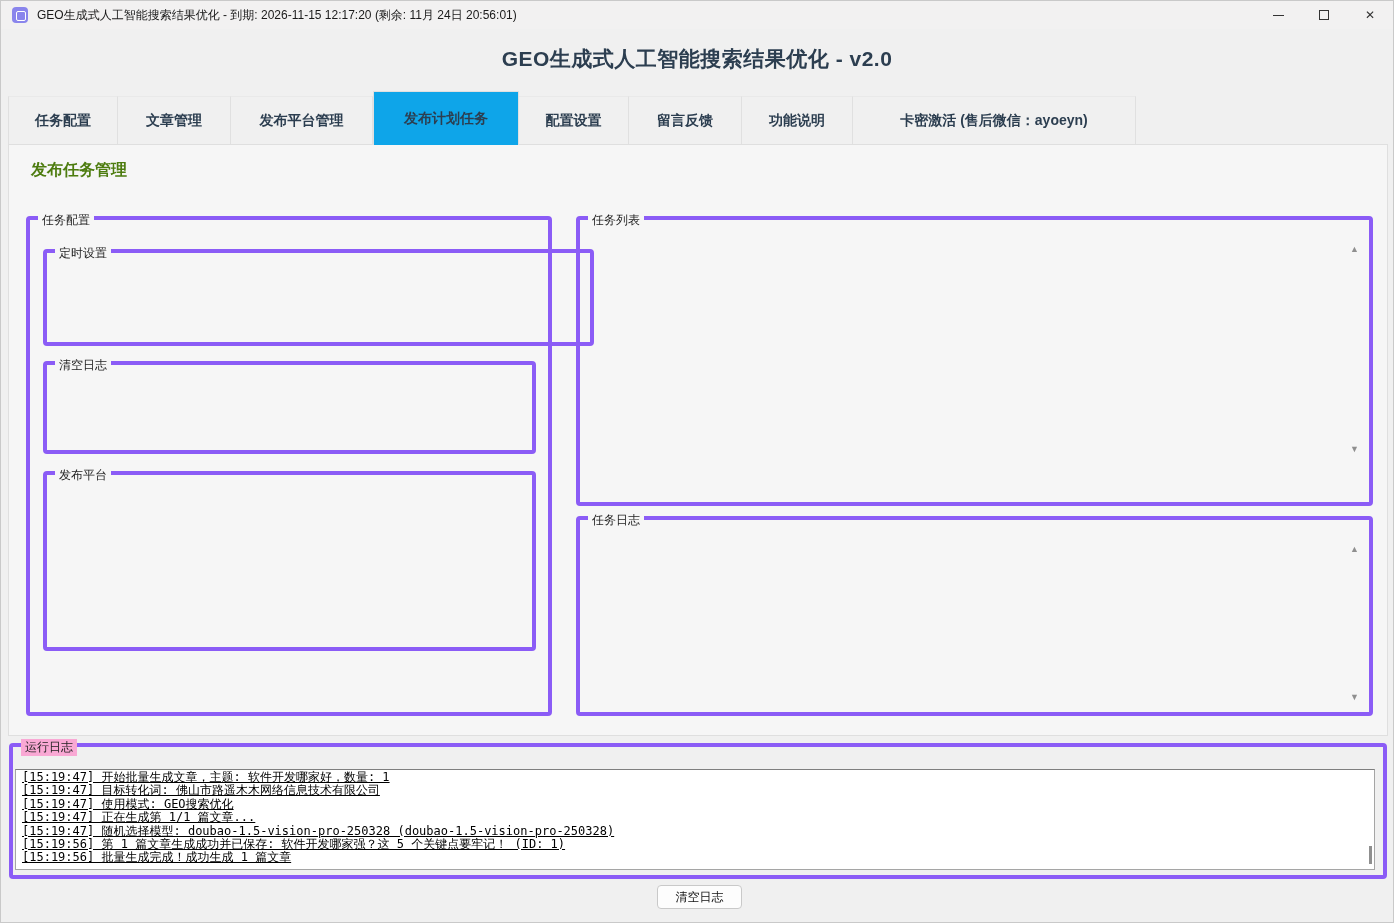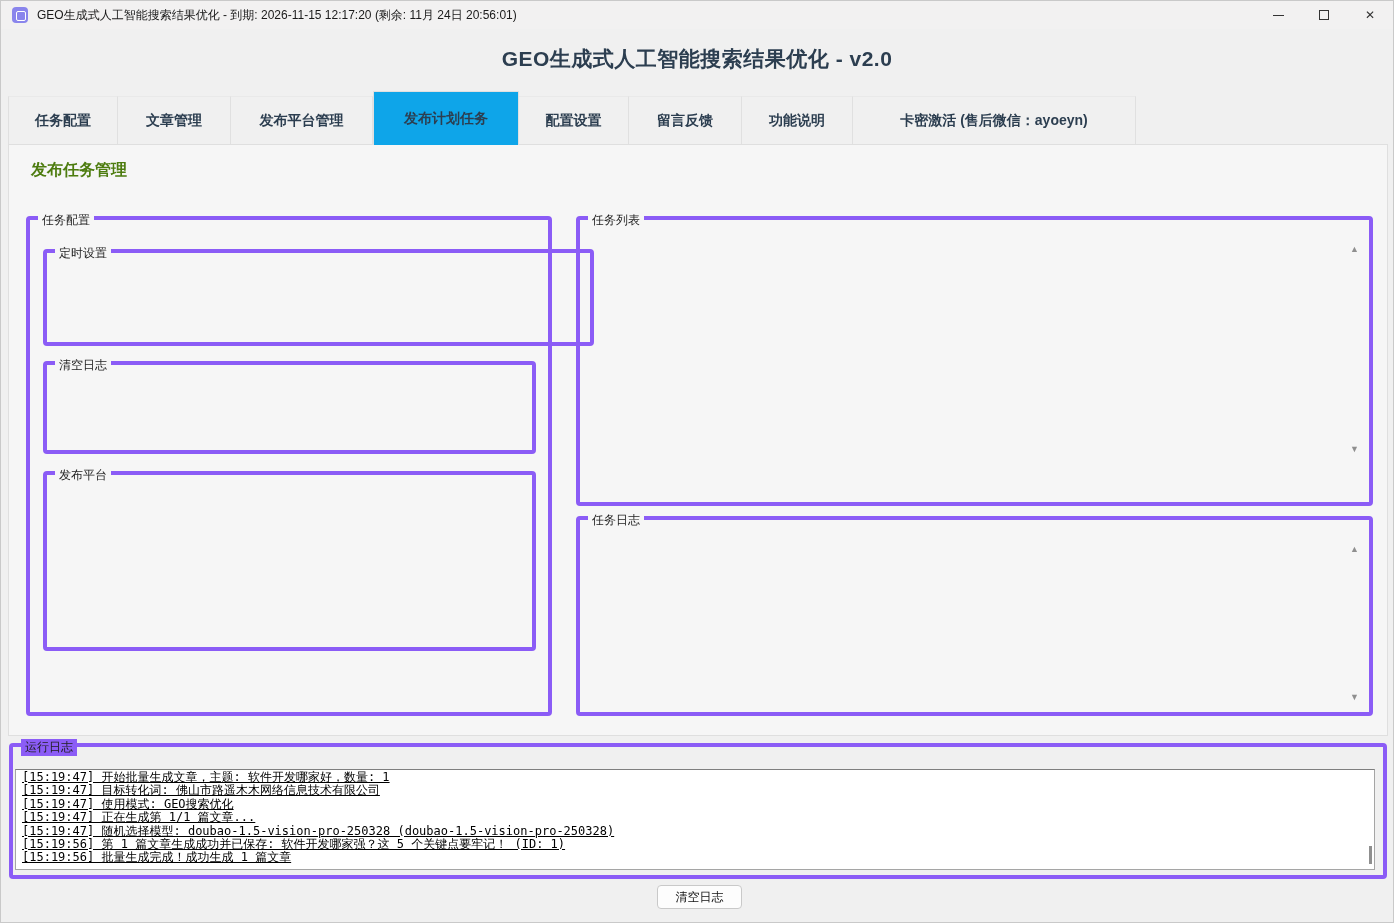--- a/index.html
+++ b/index.html
@@ -57,21 +57,21 @@
     position:absolute; left:7px; top:143px; width:1380px; height:592px;
     background:#f6f6f6; border:1px solid #dfdfdf; z-index:1;
   }
   .page-title { position:absolute; left:30px; top:159px; font-size:16px; font-weight:bold; color:#4d7c0f; z-index:2; }
   
   .group { position:absolute; border:4px solid #8b5cf6; border-radius:4px; z-index:2; }
   .group-label {
     position:absolute; top:-8px; left:8px; padding:0 4px; font-size:12px; color:#1f1f1f;
     background:#f6f6f6; white-space:nowrap;
   }
-  .group.on-window .group-label { background:#8b5cf6; }
+  .group.on-window .group-label { background:#f9a8d4; }
   .g-task-config { left:25px; top:215px; width:526px; height:500px; }
   .g-timer       { left:42px; top:248px; width:551px; height:97px; }
   .g-article     { left:42px; top:360px; width:493px; height:93px; }
   .g-platforms   { left:42px; top:470px; width:493px; height:180px; }
   .g-task-list   { left:575px; top:215px; width:797px; height:290px; }
   .g-task-log    { left:575px; top:515px; width:797px; height:200px; }
   .g-run-log     { left:8px;  top:742px; width:1378px; height:136px; }
   
   .field-label { position:absolute; font-size:12px; color:#111; white-space:nowrap; }
   .spinbox {

